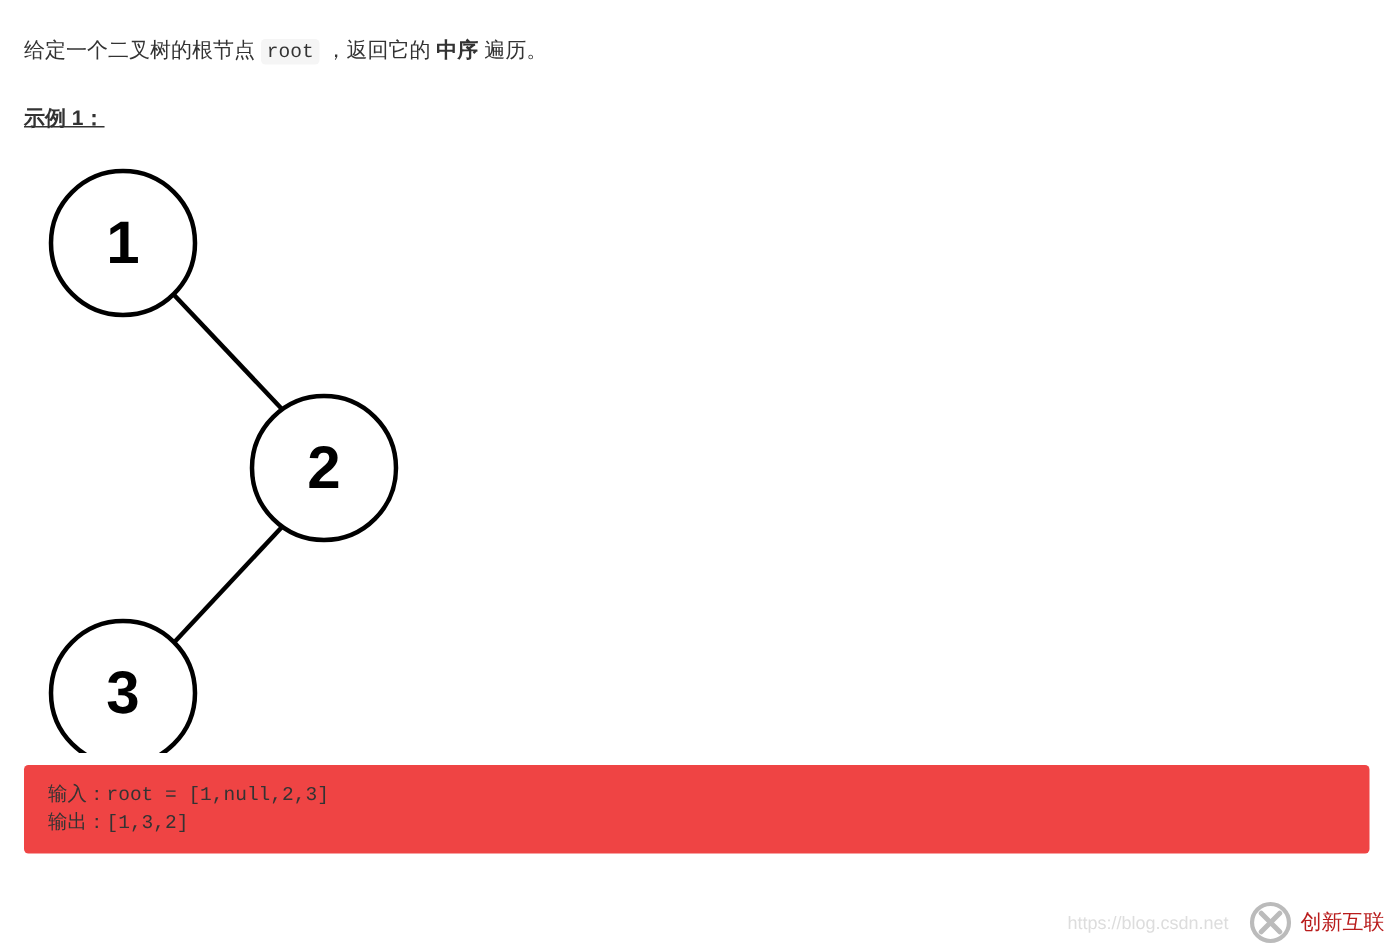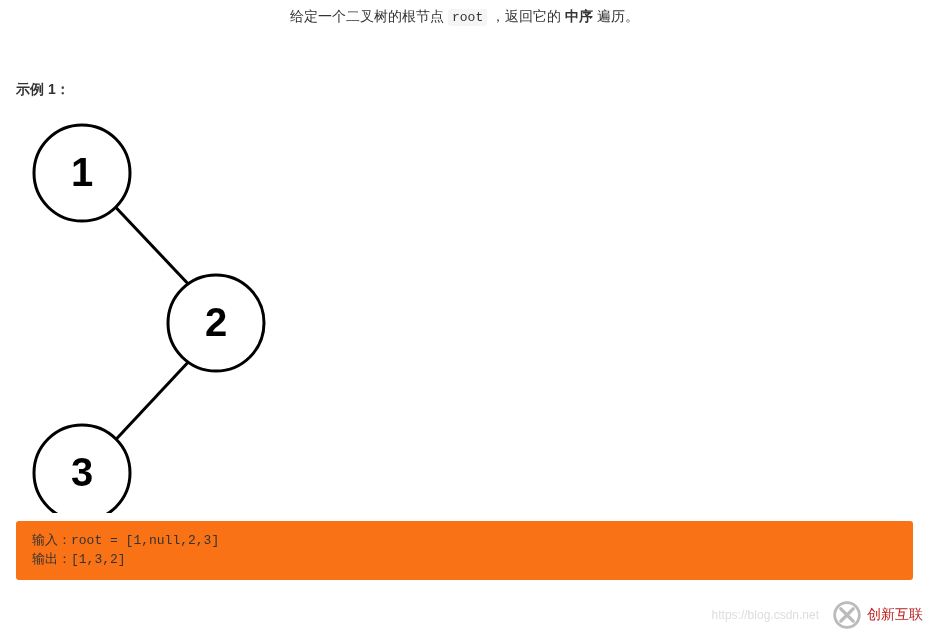--- a/index.html
+++ b/index.html
@@ -7,34 +7,34 @@
     font-family: -apple-system, BlinkMacSystemFont, "Segoe UI", "PingFang SC", "Microsoft YaHei", sans-serif;
     font-size: 14px;
     color: #333;
     background: #fff;
     width: 929px;
     height: 629px;
     position: relative;
     padding: 0 16px;
     overflow: hidden;
   }
-  .intro { padding-top: 5px; line-height: 1.6; text-align: center; }
+  .intro { padding-top: 22px; line-height: 1.6; }
   .code-inline {
     background: #f5f5f5;
     border-radius: 3px;
     padding: 1px 4px;
     font-family: "Courier New", Consolas, monospace;
     font-size: 13px;
   }
   .bold { font-weight: 700; }
-  .example-label { font-weight: 700; margin-top: 52px; }
+  .example-label { font-weight: 700; margin-top: 24px; text-decoration: underline; }
   .diagram { margin-top: 14px; }
   .diagram svg { display: block; }
   .code-block {
-    background: #f97316;
+    background: #ef4444;
     border-radius: 3px;
     padding: 10px 16px;
     margin-top: 8px;
     font-family: "Courier New", Consolas, monospace;
     font-size: 13px;
     line-height: 1.5;
     white-space: pre;
   }
   .watermark {
     position: absolute;

